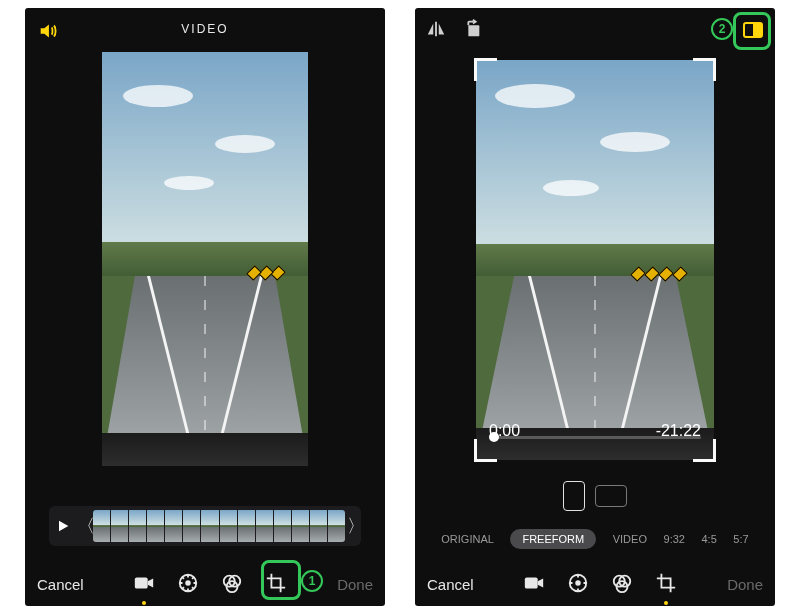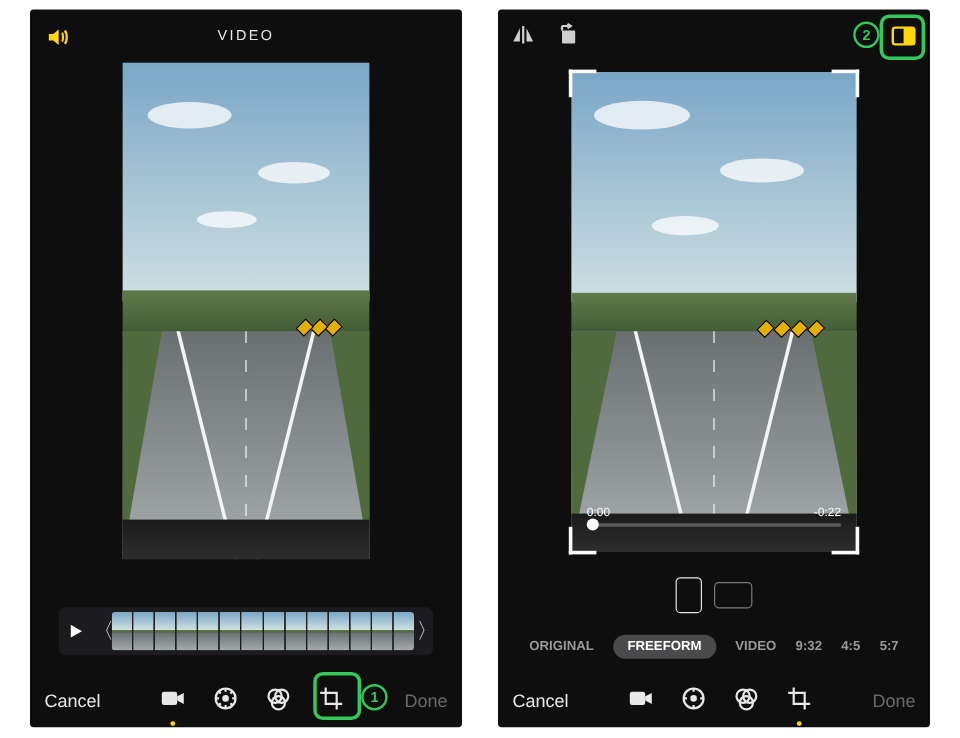--- a/index.html
+++ b/index.html
@@ -52,30 +52,30 @@
 
 
 #vp-right{left:61px;top:52px;width:238px;height:400px;}
 .crop-frame{position:absolute;left:61px;top:52px;width:238px;height:400px;pointer-events:none;}
 .corner{position:absolute;width:20px;height:20px;border:3px solid #fafafa;}
 .corner.tl{top:-2px;left:-2px;border-right:none;border-bottom:none;}
 .corner.tr{top:-2px;right:-2px;border-left:none;border-bottom:none;}
 .corner.bl{bottom:-2px;left:-2px;border-right:none;border-top:none;}
 .corner.br{bottom:-2px;right:-2px;border-left:none;border-top:none;}
 
-.scrub{position:absolute;left:74px;right:74px;top:414px;height:22px;color:#fff;font-size:10px;}
+.scrub{position:absolute;left:74px;right:74px;top:414px;height:22px;color:#fff;font-size:16px;}
 .scrub .bar{position:absolute;left:0;right:0;top:14px;height:3px;background:#5a5a5a;border-radius:2px;}
 .scrub .knob{position:absolute;top:10px;left:0;width:10px;height:10px;border-radius:50%;background:#fff;}
 
 #orient{position:absolute;left:0;right:0;top:470px;height:36px;display:flex;gap:10px;align-items:center;justify-content:center;}
 #orient .o{border-radius:4px;}
 #orient .portrait{width:20px;height:28px;border:1.5px solid #e2e2e2;}
 #orient .landscape{width:30px;height:20px;border:1.5px solid #7a7a7a;}
 
-#ratio-row{position:absolute;left:0;right:0;top:516px;height:30px;display:flex;align-items:center;justify-content:space-around;padding:0 18px;font-size:11px;color:#9a9a9a;font-weight:bold;}
+#ratio-row{position:absolute;left:0;right:0;top:516px;height:30px;display:flex;align-items:center;justify-content:space-around;padding:0 18px;font-size:11px;color:#9a9a9a;}
 #ratio-row .pill{background:#4a4a4c;color:#fff;padding:4px 12px;border-radius:12px;}
 
 .top-icons-right{position:absolute;top:10px;left:10px;display:flex;gap:14px;}
 .top-icons-right svg{width:22px;height:22px;}
 
 .done-dim{color:#6a6a6a;}
 </style>
 </head>
 <body>
 
@@ -280,21 +280,21 @@
 
   <div class="crop-frame">
     <div class="corner tl"></div>
         <div class="corner tr"></div>
     <div class="corner bl"></div>
         <div class="corner br"></div>
   </div>
 
   <div class="scrub">
     <span style="position:absolute;left:0;top:0">0:00</span>
-    <span style="position:absolute;right:0;top:0">-0:22</span>
+    <span style="position:absolute;right:0;top:0">-21:22</span>
     <div class="bar"></div>
         <div class="knob"></div>
   </div>
 
   <div id="orient">
     <div class="o portrait"></div>
     <div class="o landscape"></div>
   </div>
 
   <div id="ratio-row">

